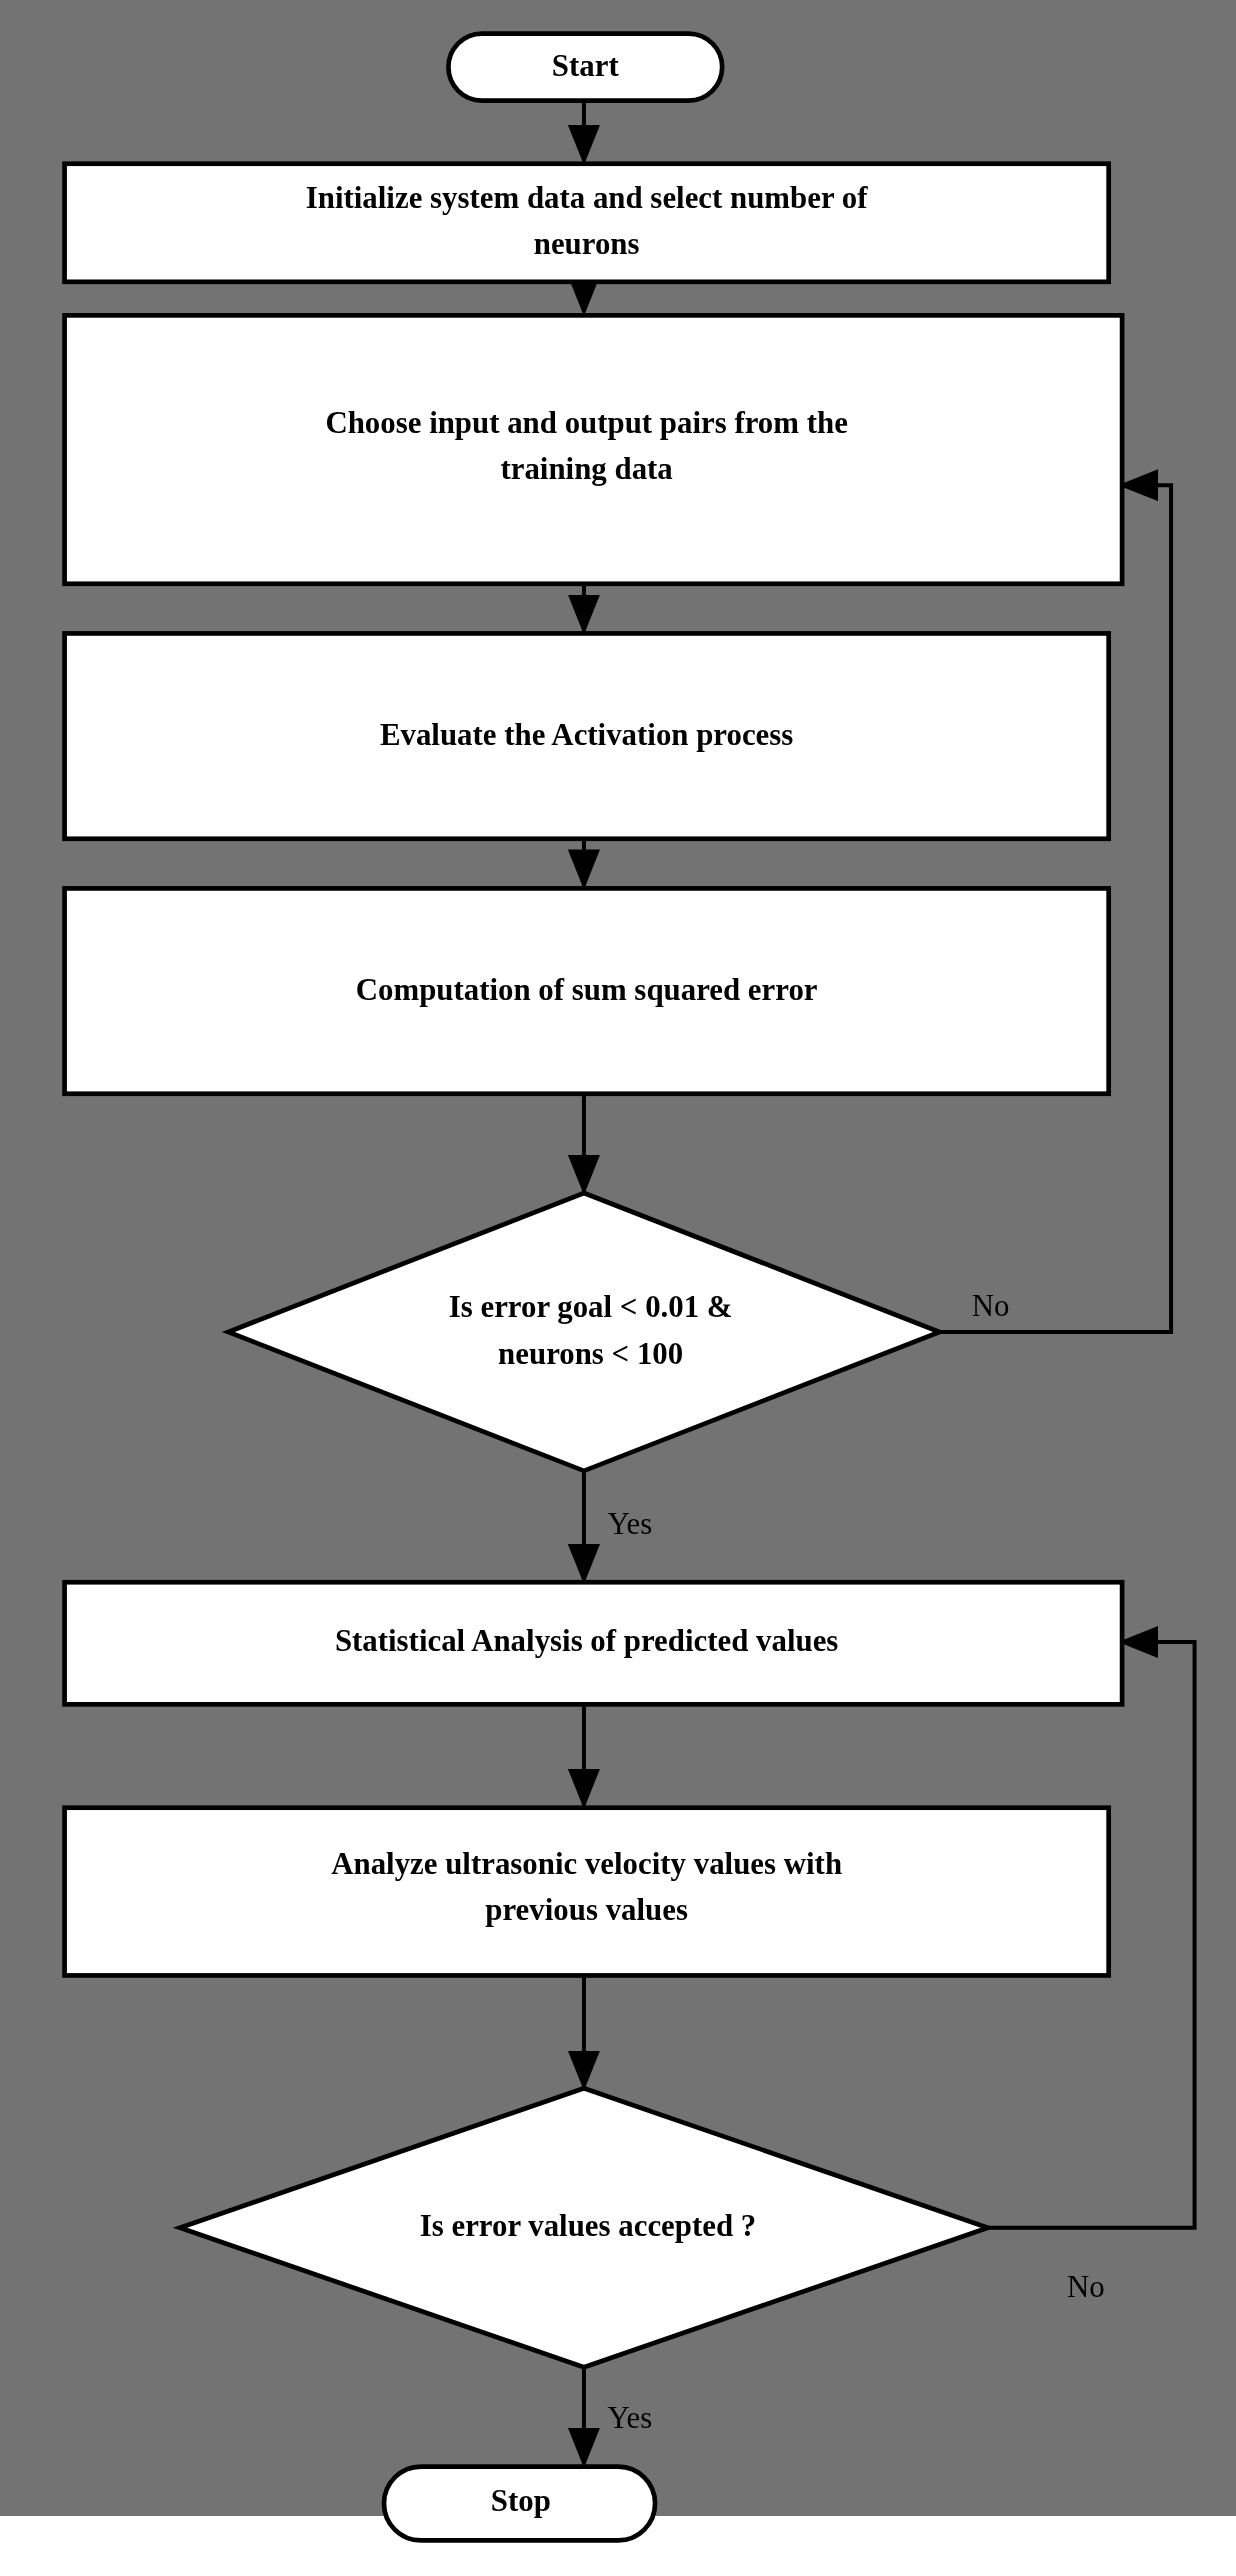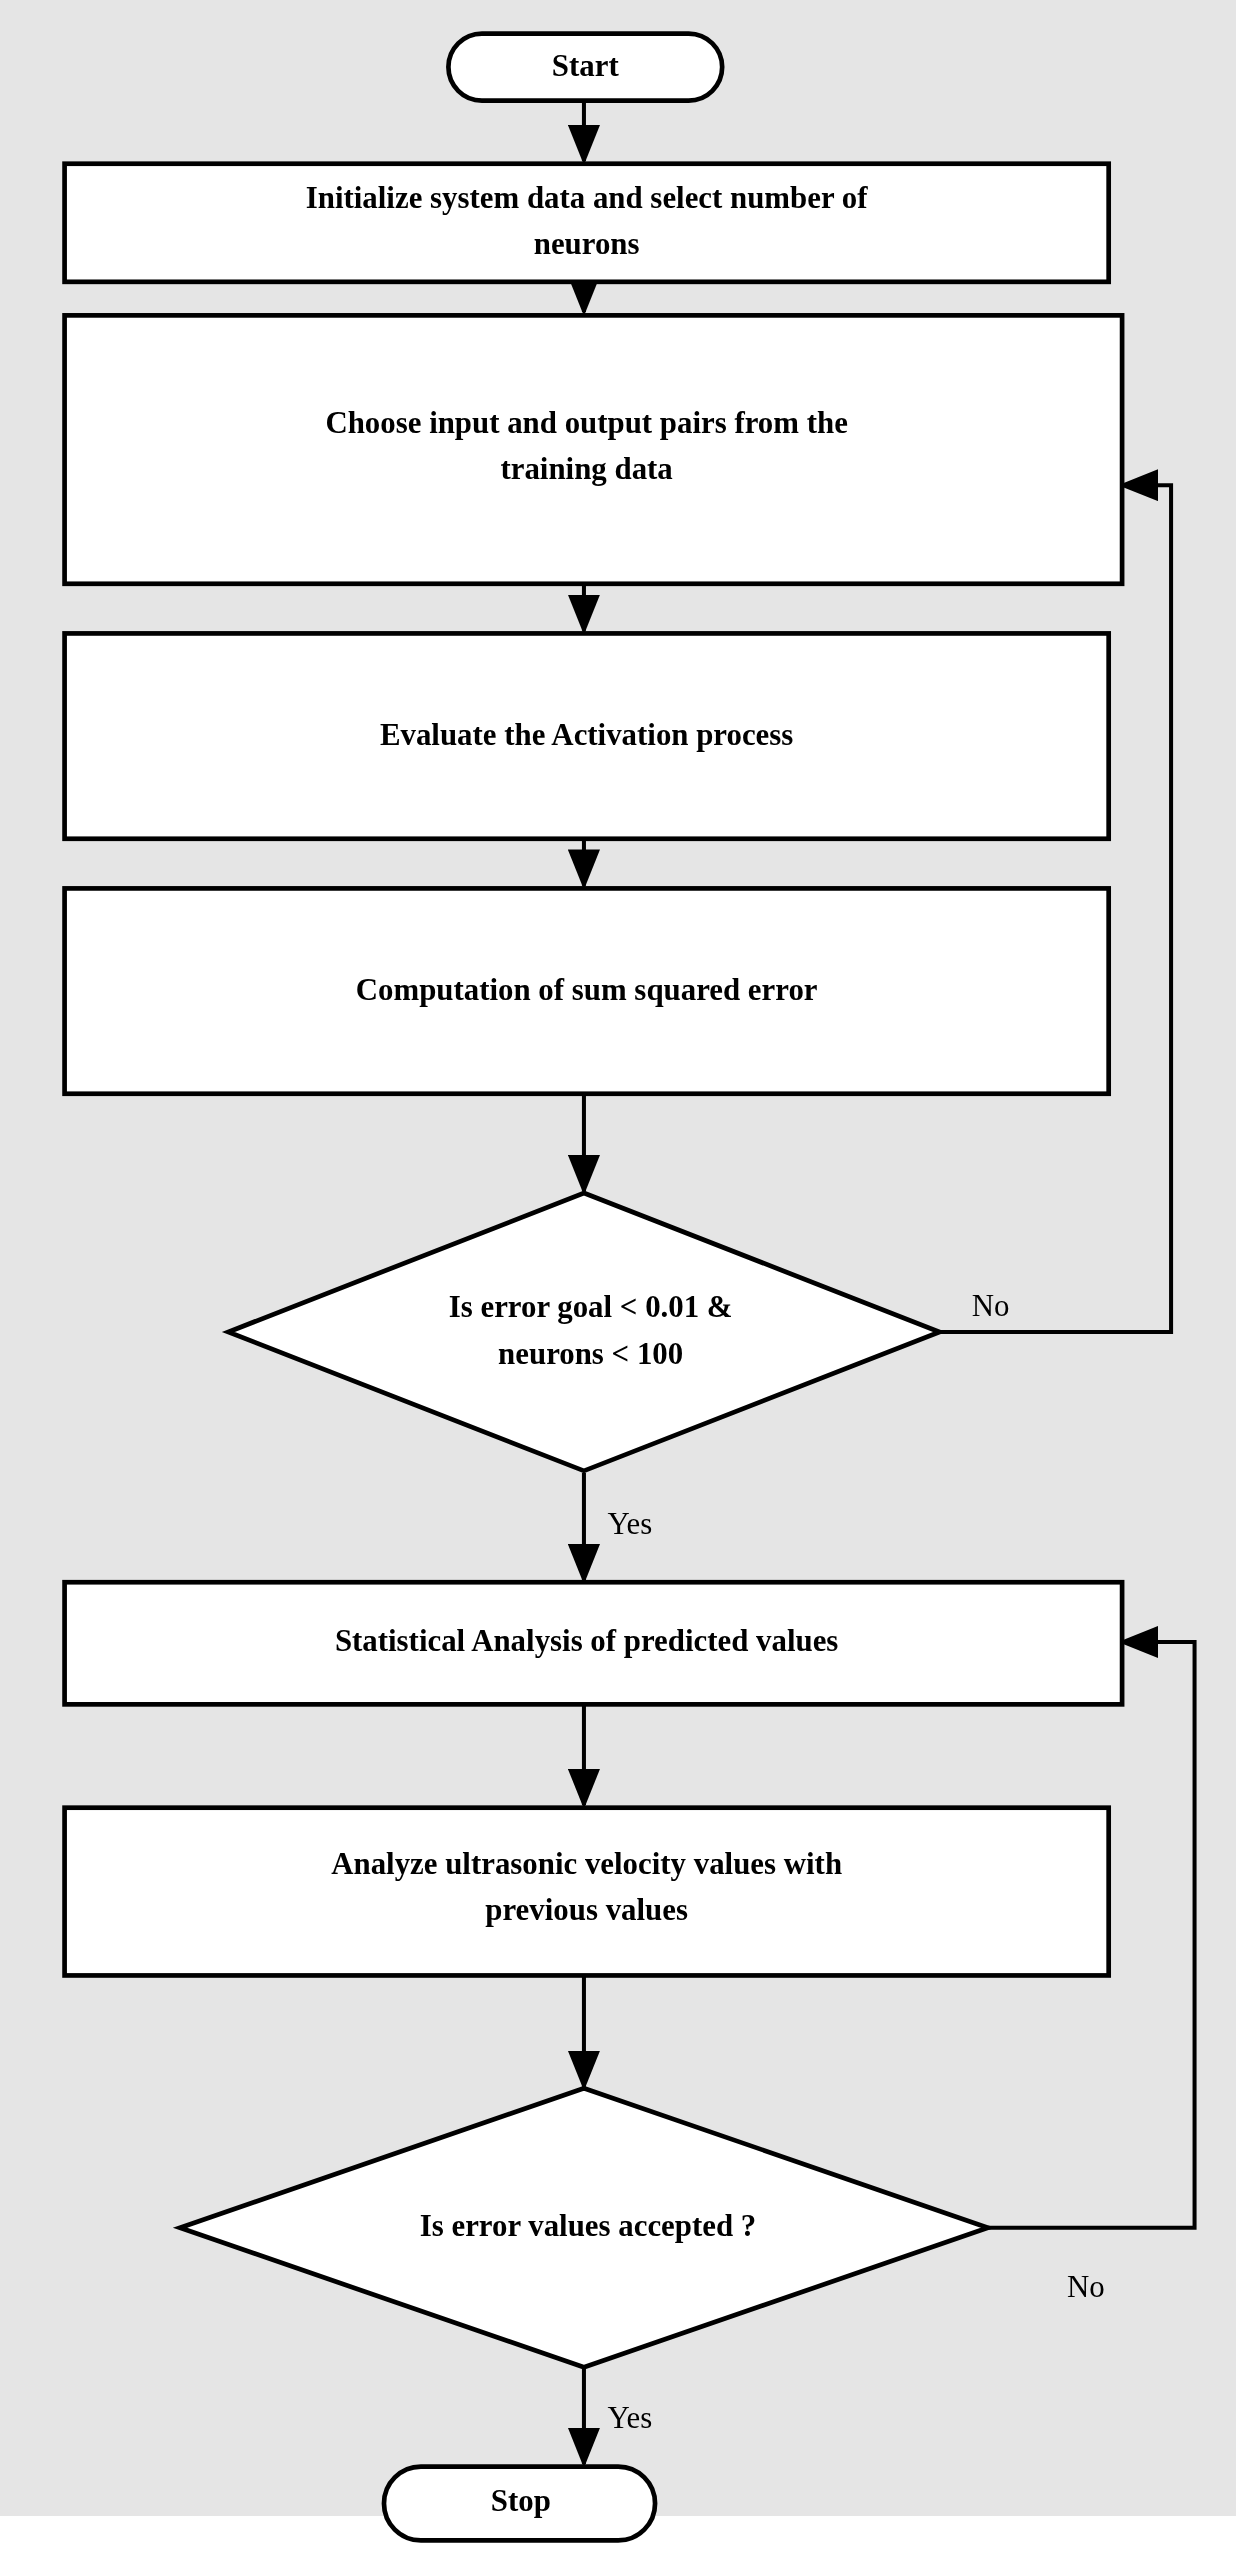--- a/index.html
+++ b/index.html
@@ -10,21 +10,21 @@
   body {
     width: 1237px;
     height: 2576px;
     font-family: "Liberation Serif", "DejaVu Serif", serif;
     overflow: hidden;
   }
   #flowchart-root {
     position: relative;
     width: 1237px;
     height: 2516px;
-    background: #e5e5e5;
+    background: #737373;
   }
   svg.chart-canvas {
     display: block;
     width: 1237px;
     height: 2576px;
   }
   .node-shape {
     fill: #ffffff;
     stroke: #000000;
     stroke-width: 7;

